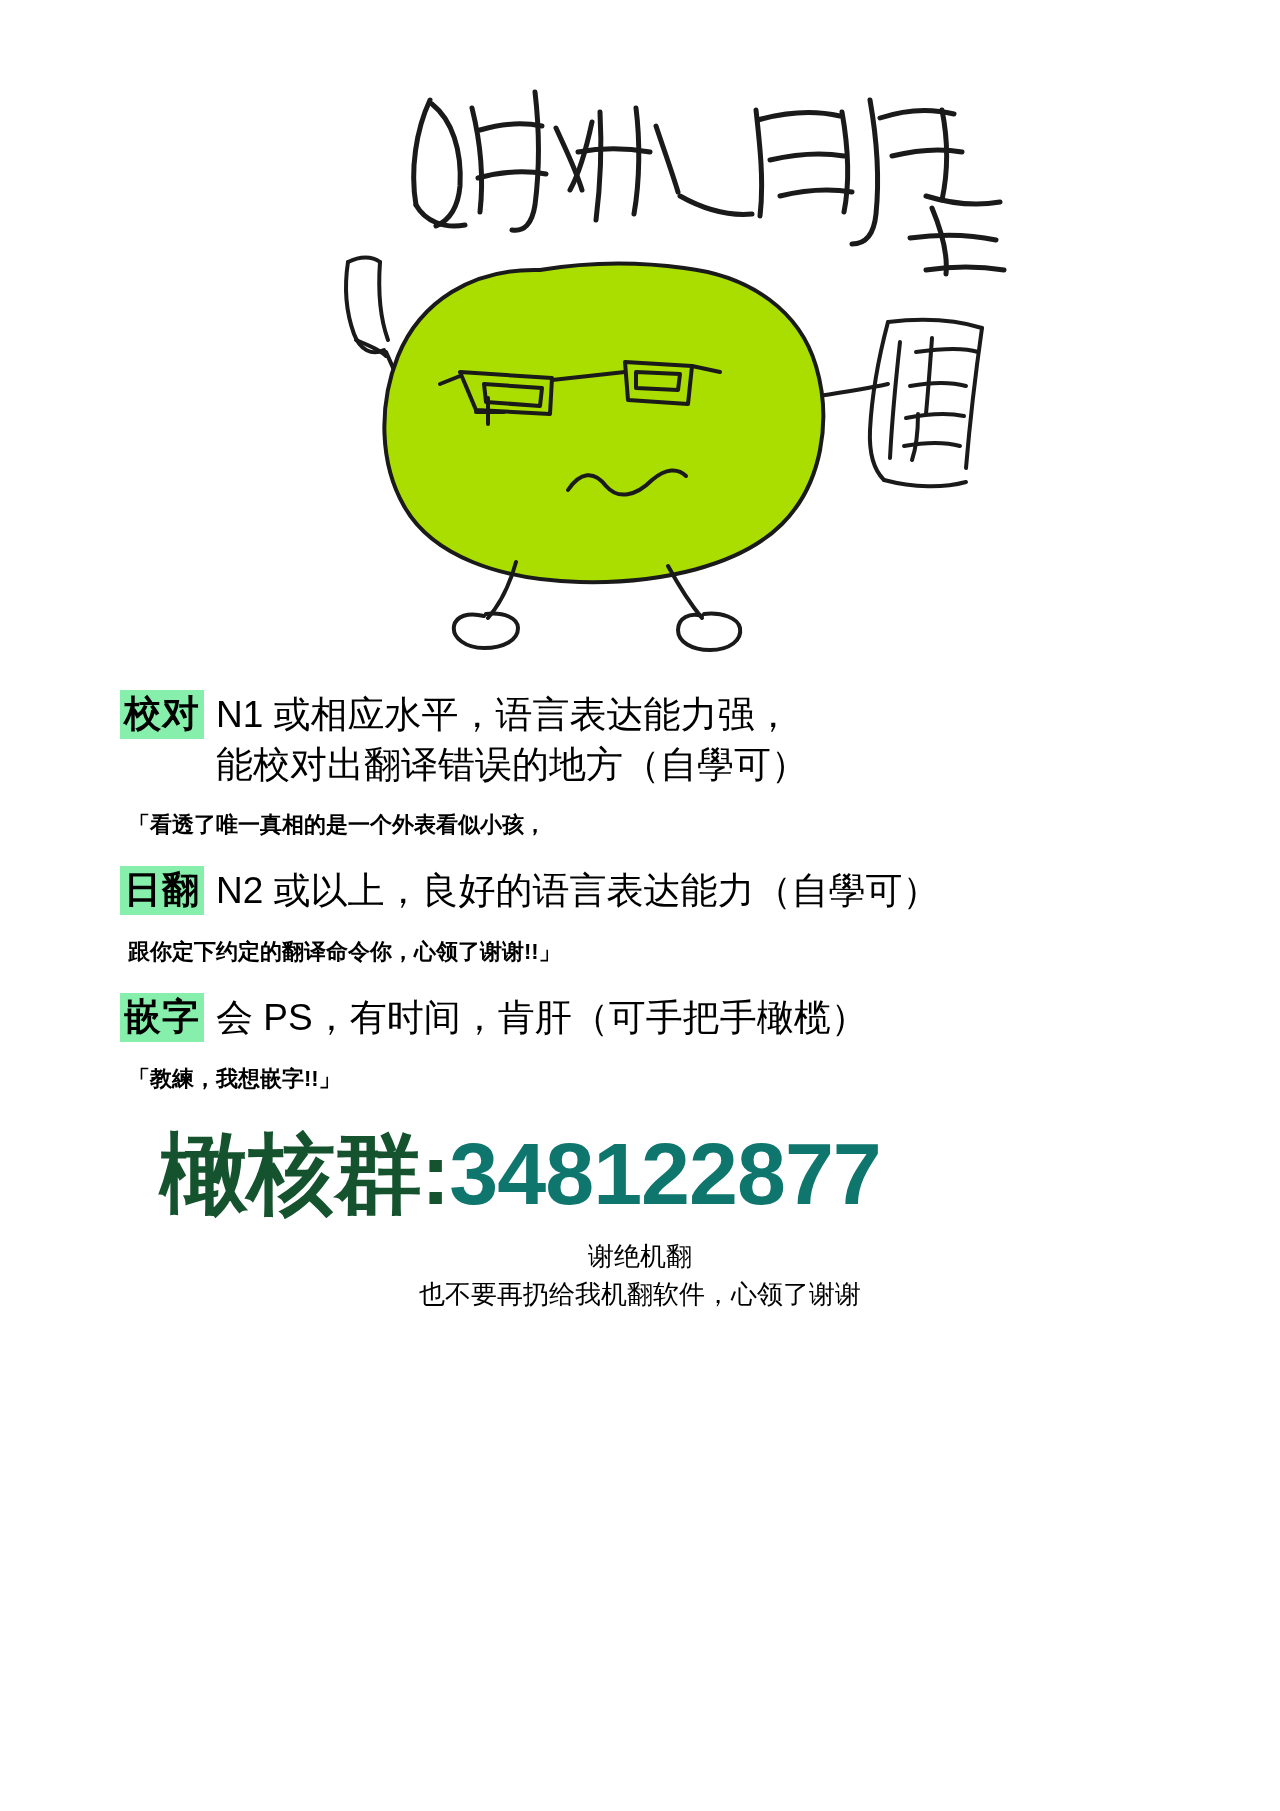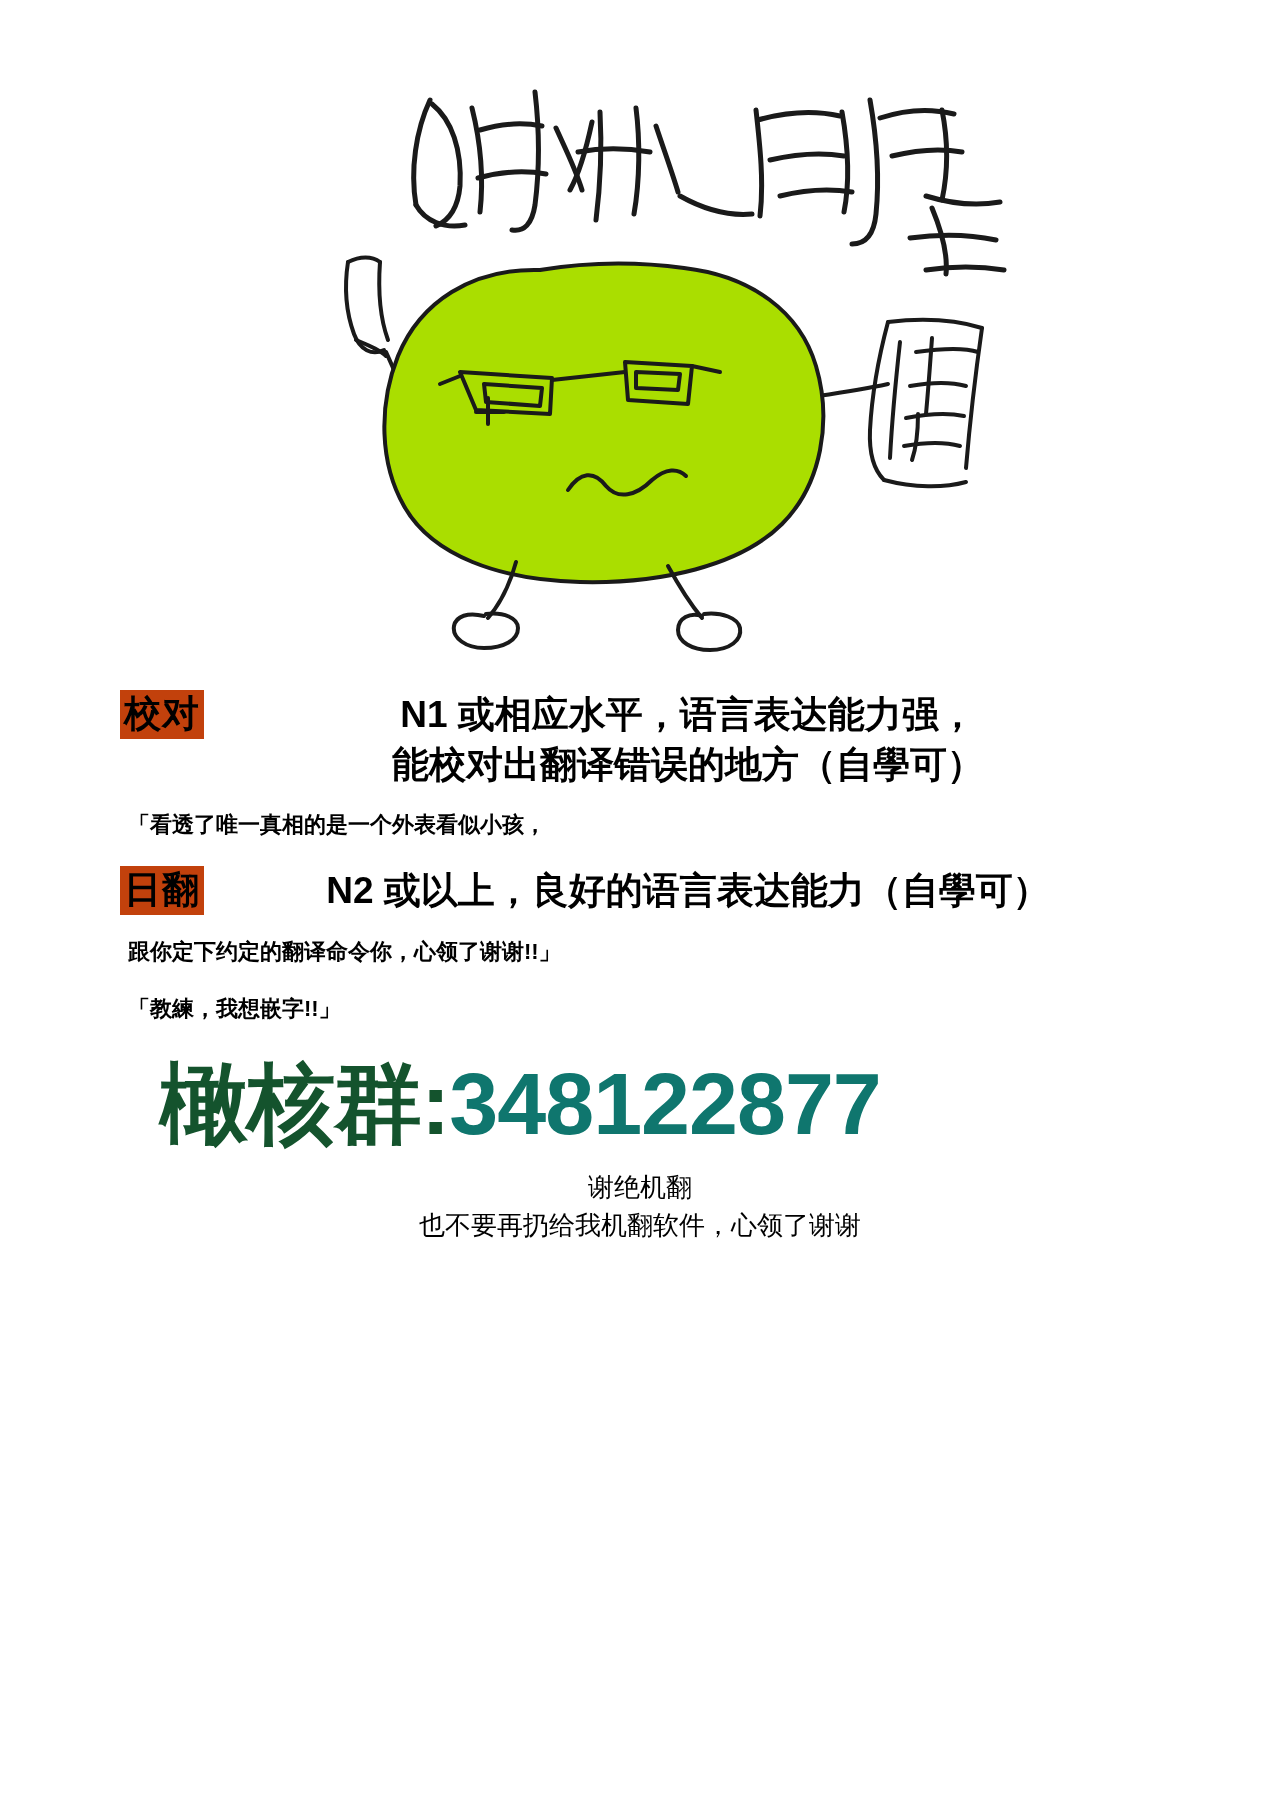--- a/index.html
+++ b/index.html
@@ -38,36 +38,35 @@
   .req-block {
     margin-bottom: 26px;
   }
   .req-headline {
     display: flex;
     align-items: flex-start;
     flex-wrap: wrap;
     line-height: 1.32;
   }
   .tag {
-    background: #c2410c;
+    background: #86efac;
     font-weight: bold;
     font-size: 37px;
     line-height: 1.18;
     padding: 2px 4px 3px 4px;
     margin-right: 12px;
     white-space: nowrap;
     letter-spacing: 1px;
   }
   .req-title {
-    font-weight: bold;
+    font-weight: normal;
     font-size: 37px;
     line-height: 1.34;
     flex: 1;
     min-width: 0;
-    text-align: center;
   }
   .req-quote {
     font-weight: bold;
     font-size: 22px;
     line-height: 1.42;
     margin-top: 20px;
     margin-left: 8px;
   }
   .req-quote div {
     white-space: nowrap;
@@ -209,20 +208,26 @@
         <span class="req-title">
           <div>N2 或以上，良好的语言表达能力（自學可）</div>
         </span>
       </div>
       <div class="req-quote">
         <div>跟你定下约定的翻译命令你，心领了谢谢!!」</div>
       </div>
     </div>
 
     <div class="req-block">
+      <div class="req-headline">
+        <span class="tag">嵌字</span>
+        <span class="req-title">
+          <div>会 PS，有时间，肯肝（可手把手橄榄）</div>
+        </span>
+      </div>
       <div class="req-quote">
         <div>「教練，我想嵌字!!」</div>
       </div>
     </div>
 
   </div>
 
   <div class="group-line">
     <span class="group-label">橄核群:</span><span class="group-number">348122877</span>
   </div>

